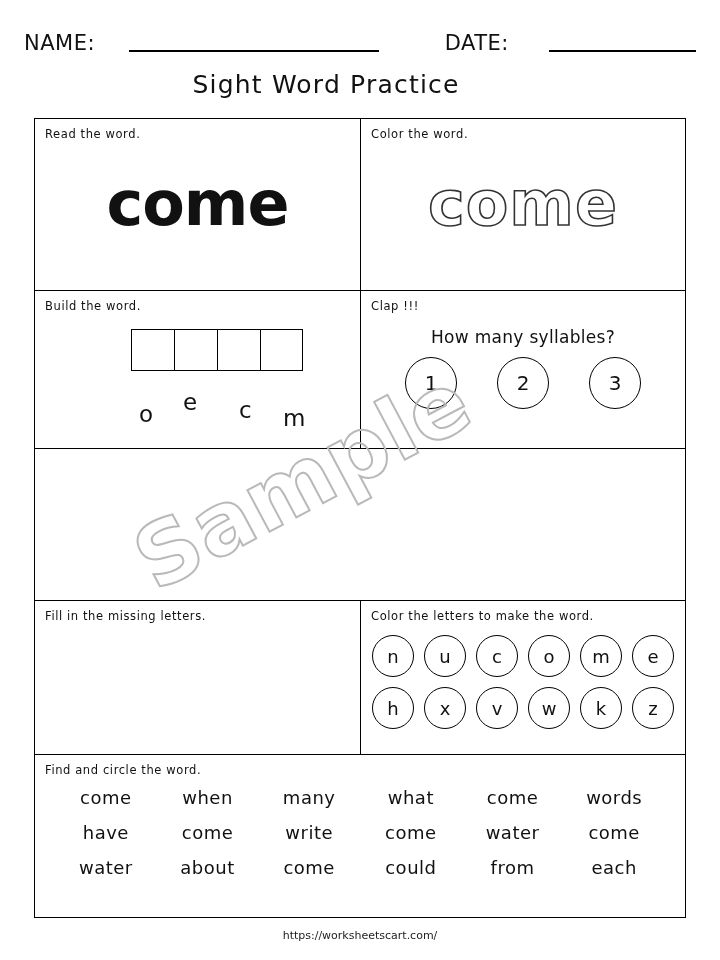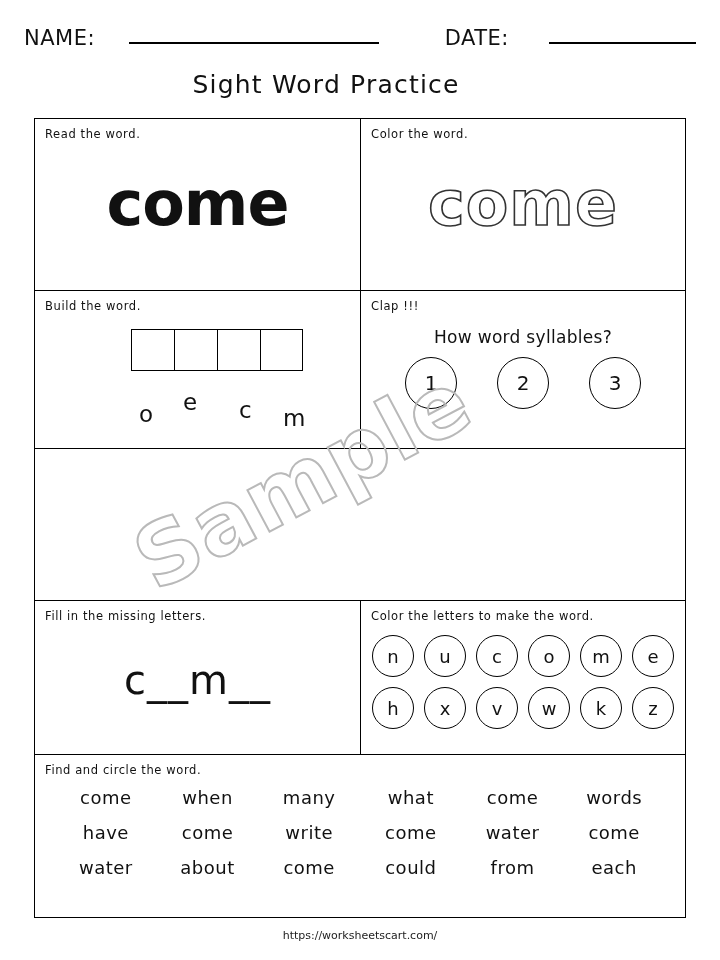--- a/index.html
+++ b/index.html
@@ -24,21 +24,21 @@
   }
 
   
   .header-row {
     position: absolute;
     top: 26px;
     left: 24px;
     right: 24px;
     height: 34px;
     display: flex;
-    align-items: flex-start;
+    align-items: center;
     font-size: 21px;
     letter-spacing: 0.5px;
     gap: 32px;
   }
   .name-label { white-space: nowrap; }
   .name-line {
     display: inline-block;
     width: 258px;
     border-bottom: 2px solid #000;
     height: 16px;
@@ -337,21 +337,21 @@
         </div>
         <div class="scatter">
           <span class="s-o">o</span>
           <span class="s-e">e</span>
           <span class="s-c">c</span>
           <span class="s-m">m</span>
         </div>
       </div>
       <div class="cell right">
         <div class="cell-label">Clap !!!</div>
-        <div class="syll-q">How word syllables?</div>
+        <div class="syll-q">How many syllables?</div>
         <div class="circles">
           <div class="circle">1</div>
           <div class="circle">2</div>
           <div class="circle">3</div>
         </div>
       </div>
     </div>
 
     <div class="row r3">
       <div class="cell left">
@@ -369,21 +369,20 @@
           <div class="solid-line"></div>
           <div class="solid-line"></div>
           <div class="solid-line"></div>
         </div>
       </div>
     </div>
 
     <div class="row r4">
       <div class="cell left">
         <div class="cell-label">Fill in the missing letters.</div>
-        <div class="missing">c__m__</div>
       </div>
       <div class="cell right">
         <div class="cell-label">Color the letters to make the word.</div>
         <div class="letter-rows">
           <div class="letter-row">
             <div class="letter">n</div>
             <div class="letter">u</div>
             <div class="letter">c</div>
             <div class="letter">o</div>
             <div class="letter">m</div>

